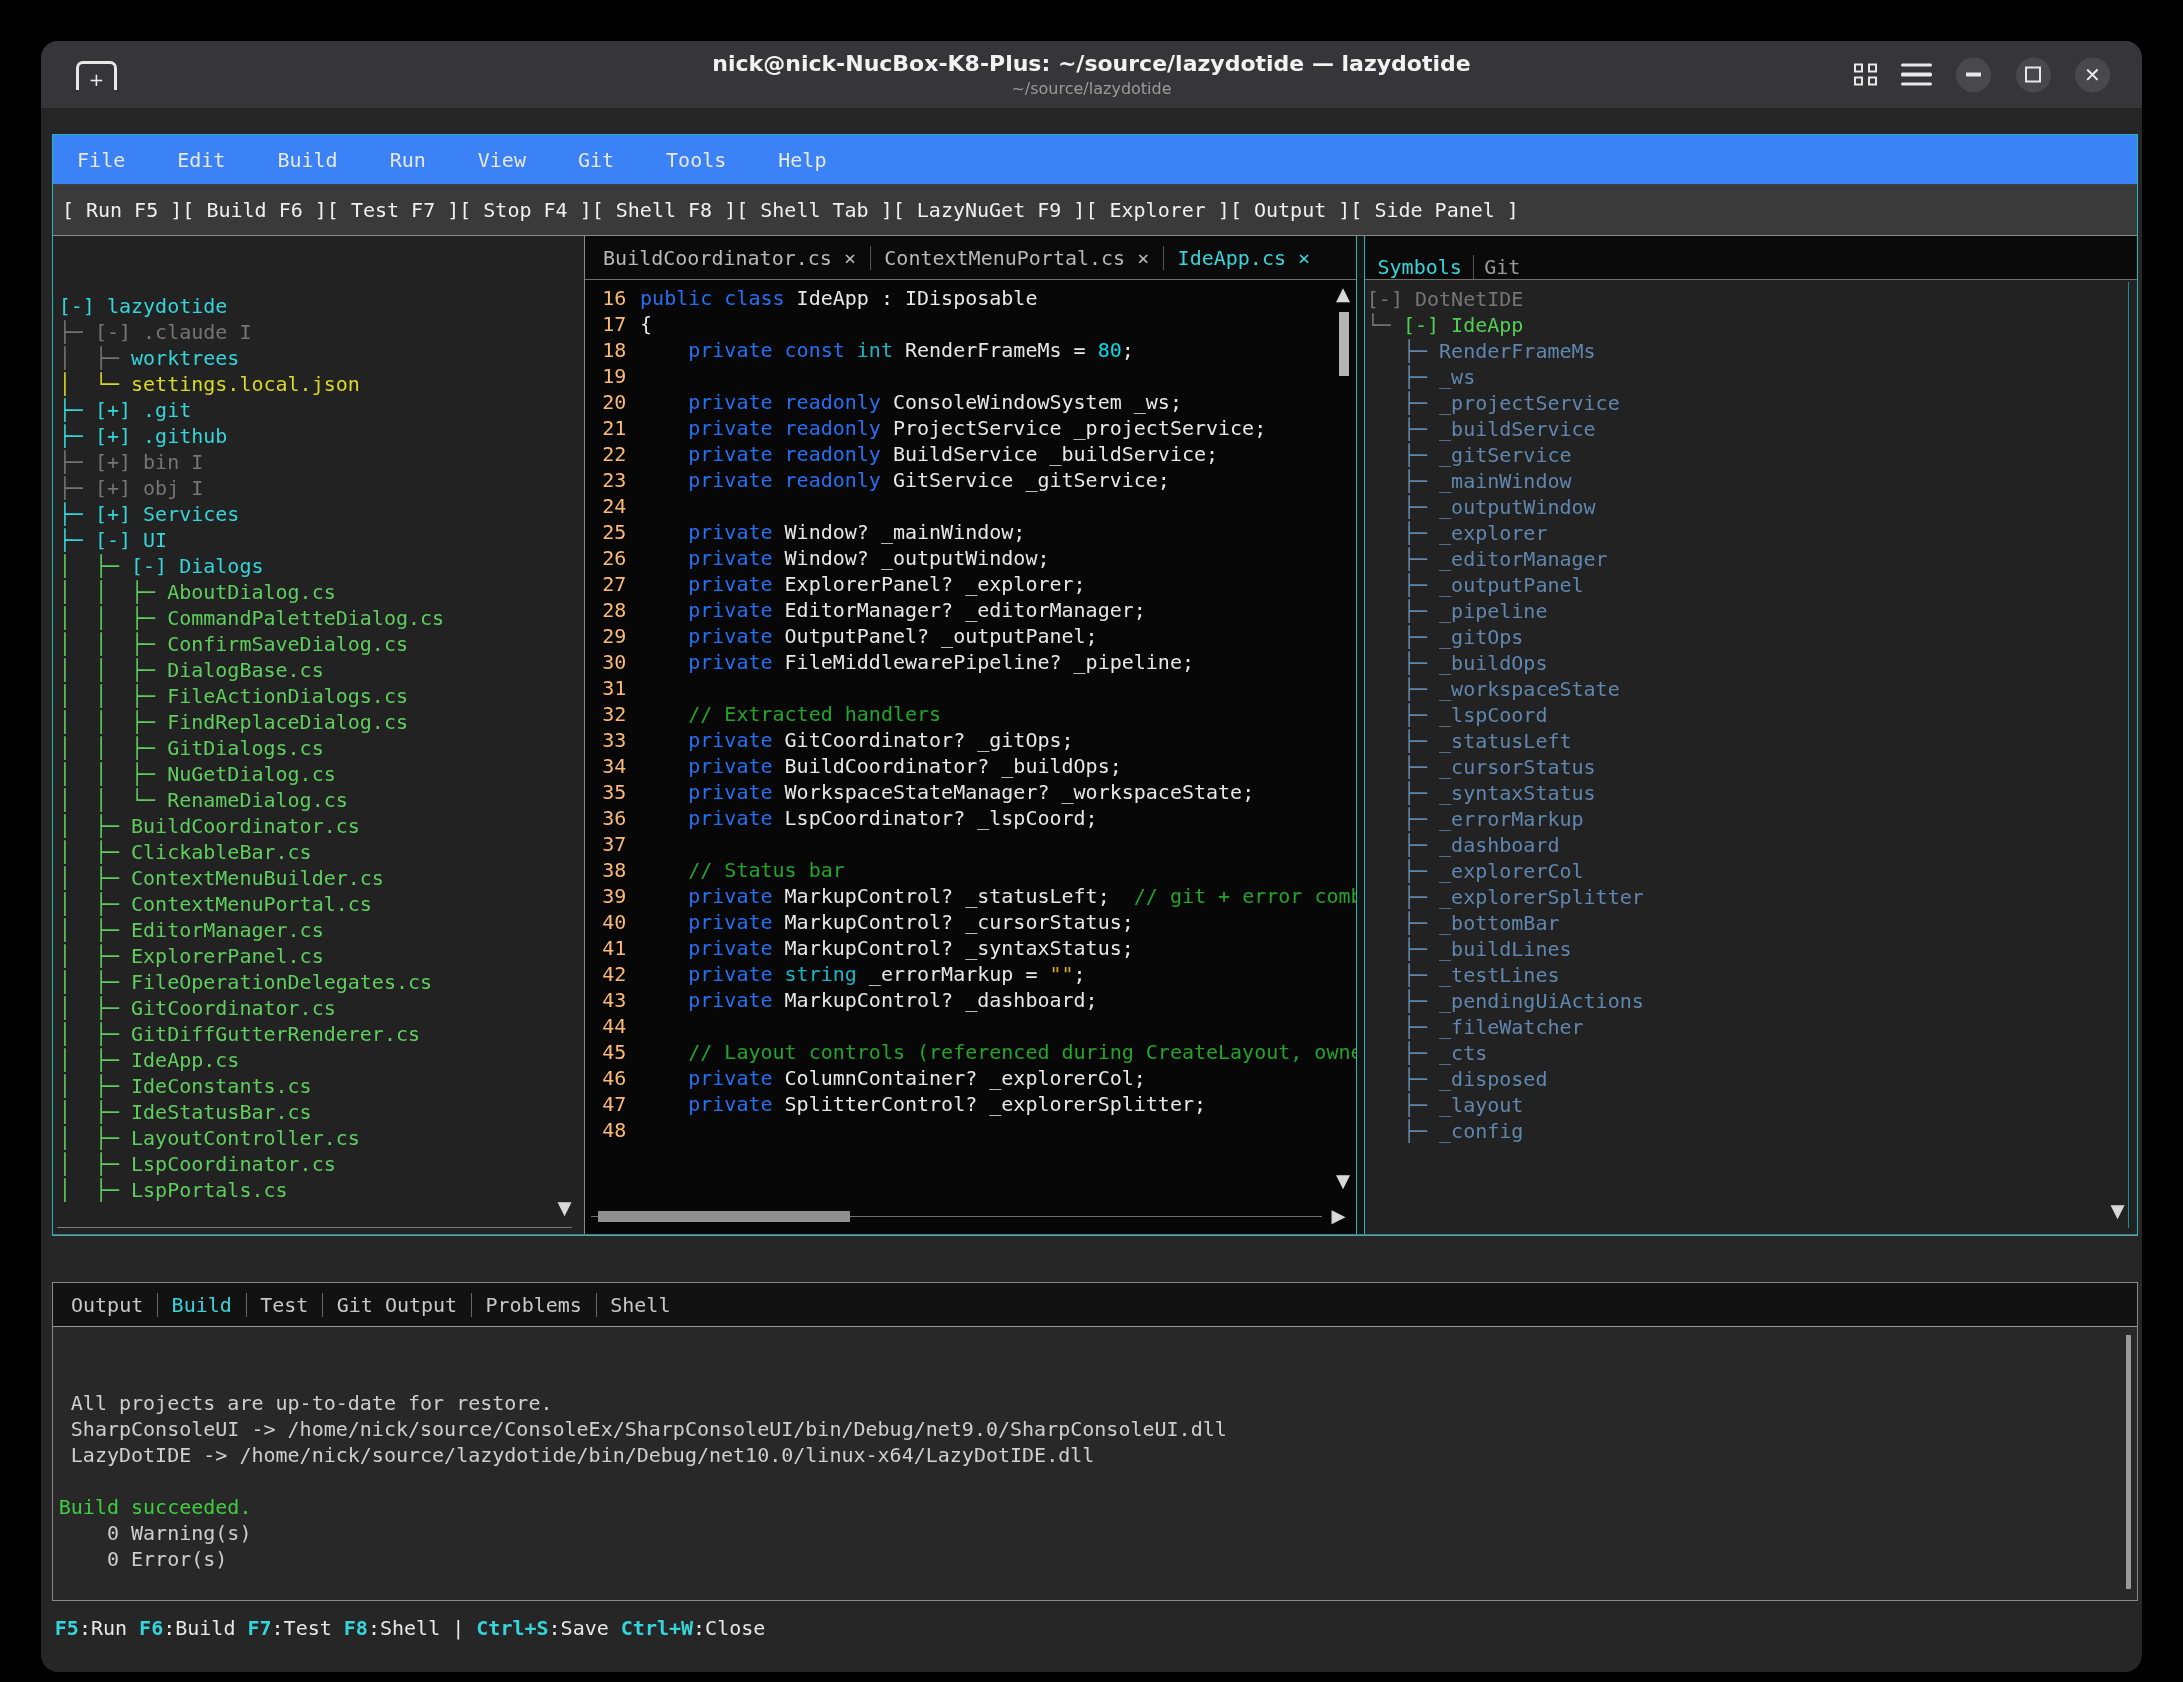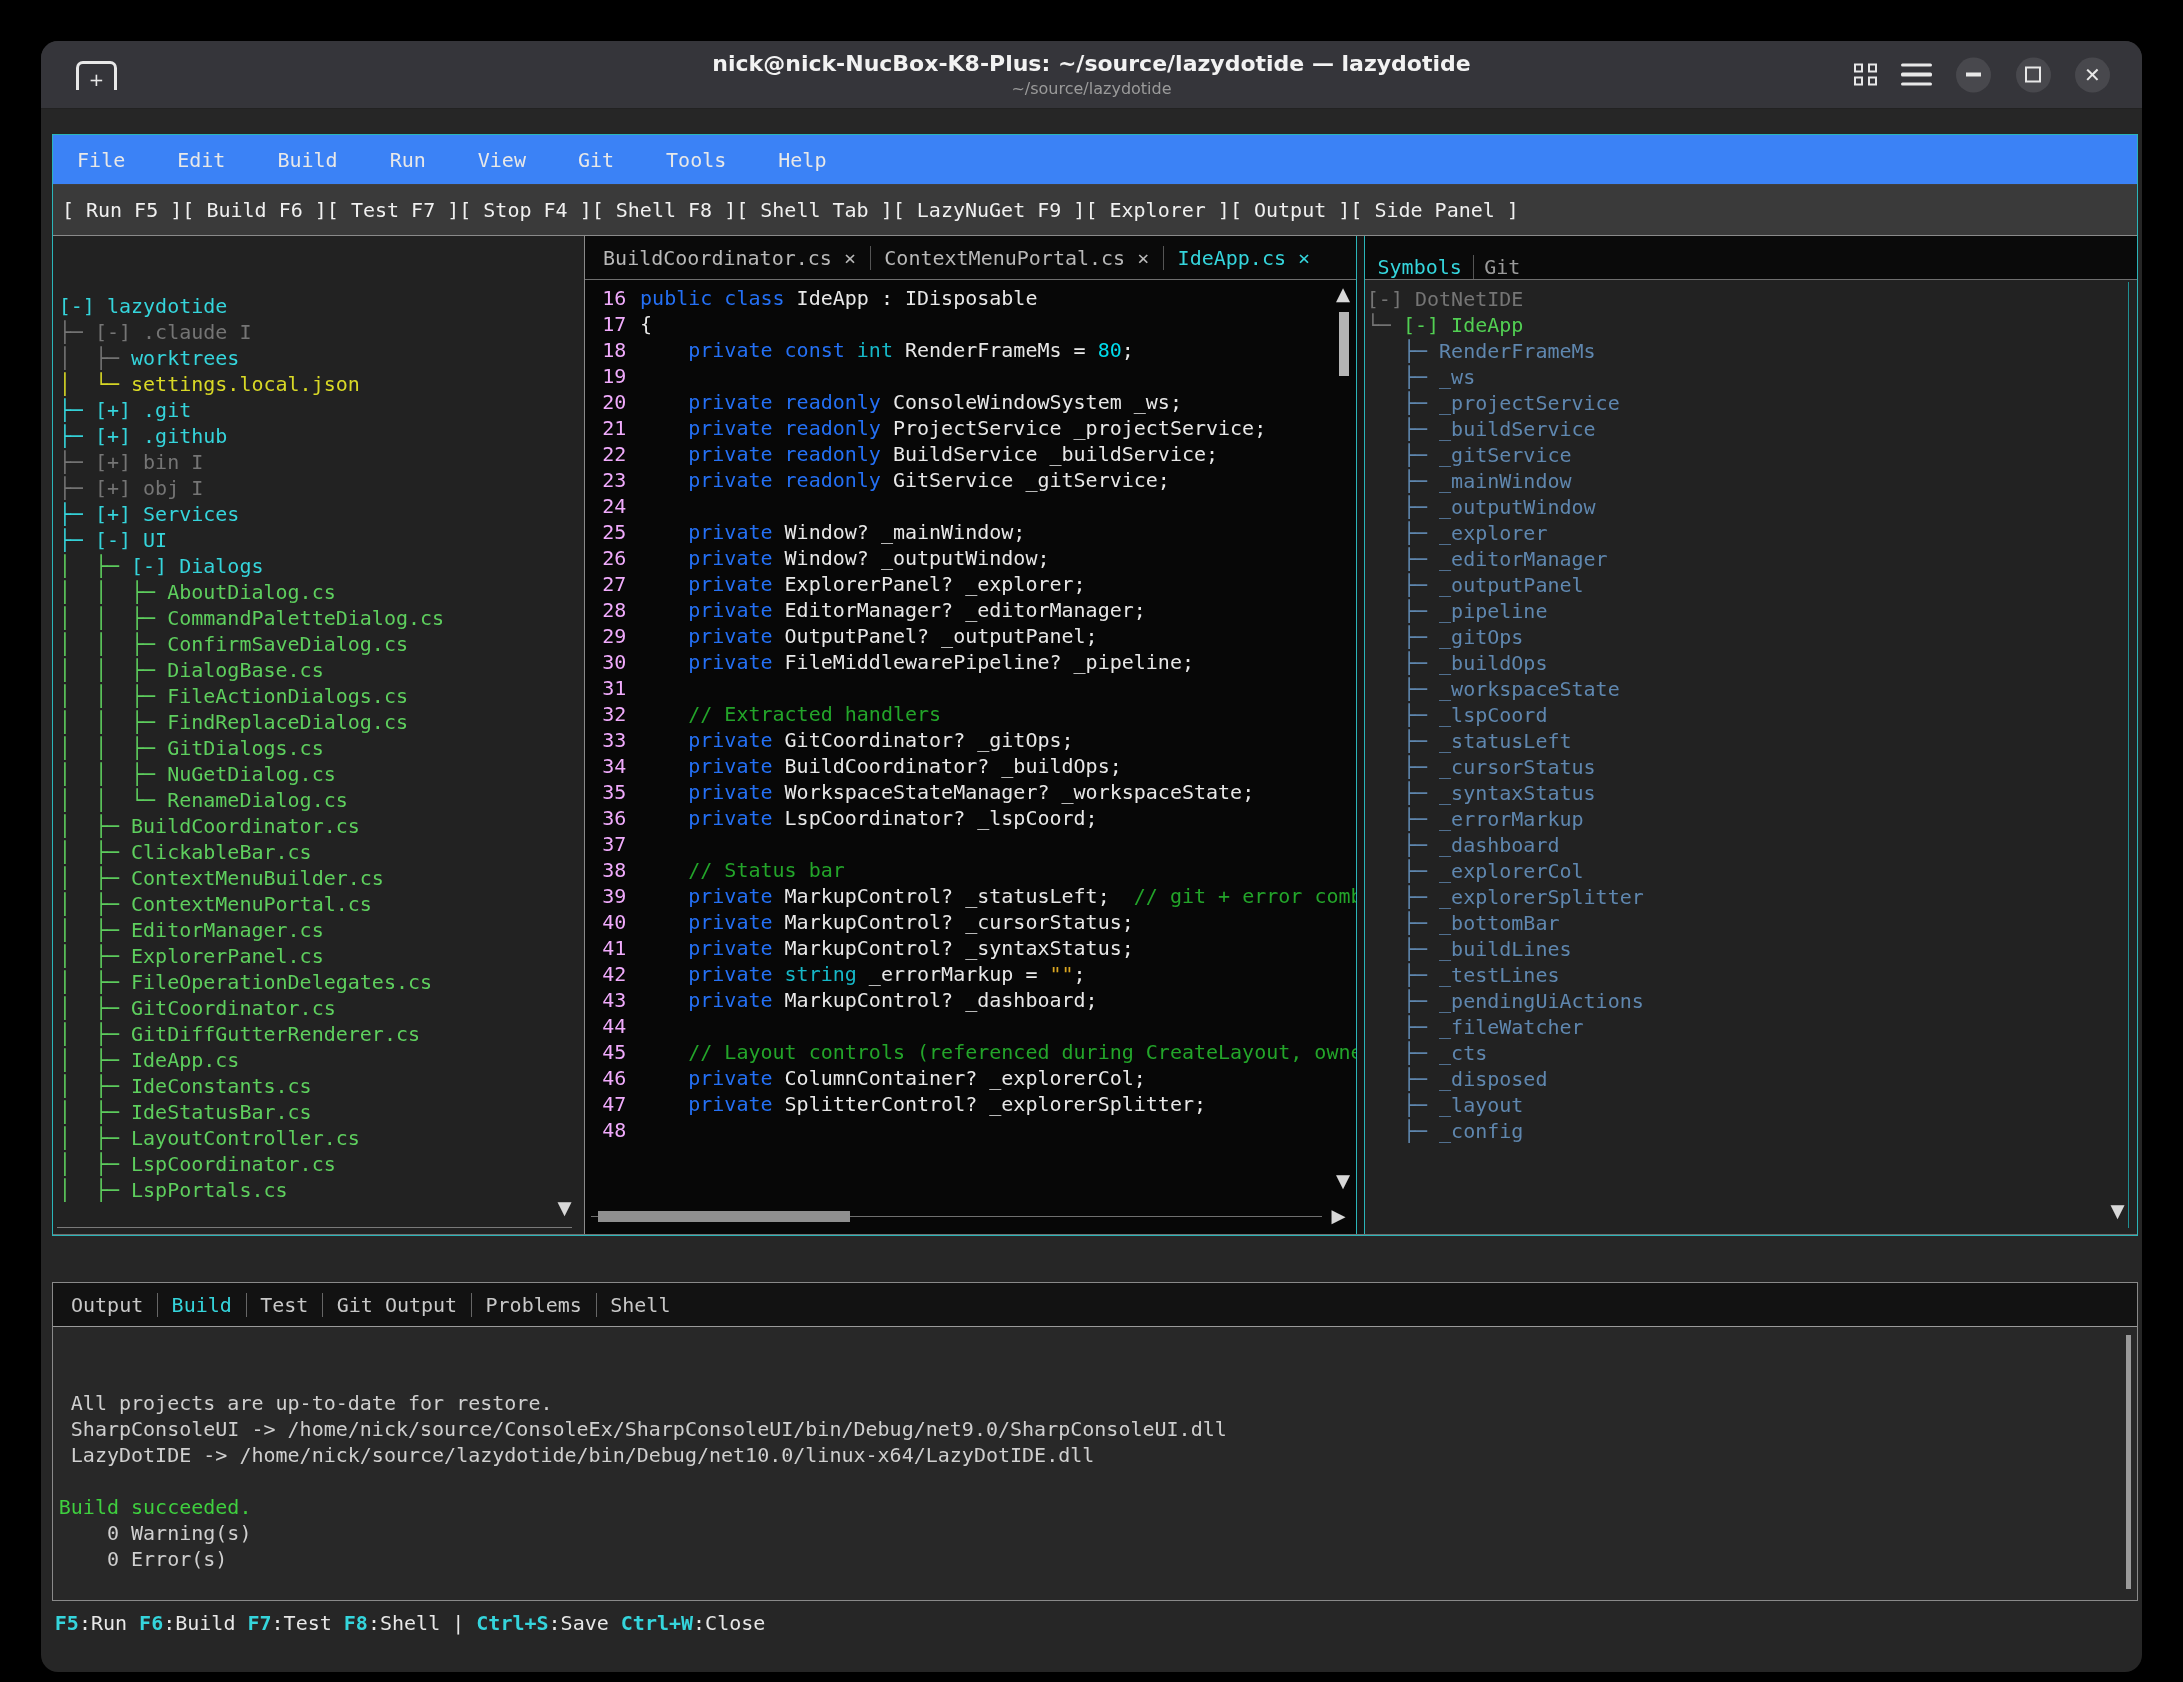--- a/index.html
+++ b/index.html
@@ -48,21 +48,21 @@
   .tree-down{position:absolute;right:12.2px;bottom:17px;}
   
   .editor{flex:1;min-width:0;display:flex;flex-direction:column;background:#070707;position:relative;}
   .edit-tabs{height:43px;flex:0 0 43px;background:#0a0a0a;border-bottom:1.5px solid #6f6f6f;
              display:flex;align-items:center;font-size:20px;color:#b8b8b8;padding-left:4.6px;white-space:pre;}
   .tab{padding:0 13.7px;white-space:pre;}
   .tab + .tab{border-left:1.5px solid #555;}
   .tab.active{color:#35d5dc;}
   .code{flex:1;padding-top:4.6px;font-size:20px;line-height:26px;white-space:pre;overflow:hidden;}
   .code-line{white-space:pre;}
-  .ln{display:inline-block;width:37px;text-align:right;margin-right:13.7px;color:#f0abfc;padding-left:4.6px;}
+  .ln{display:inline-block;width:37px;text-align:right;margin-right:13.7px;color:#fdba74;padding-left:4.6px;}
   .v-up{position:absolute;right:6.1px;top:49px;}
   .v-thumb{position:absolute;right:7.6px;top:76px;width:9.2px;height:64px;background:#b5b5b5;}
   .v-down{position:absolute;right:6.1px;bottom:44px;}
   .h-line{position:absolute;left:6.1px;right:34px;bottom:17px;border-top:1.5px solid #6f6f6f;}
   .h-thumb{position:absolute;left:13.7px;bottom:12.2px;width:252px;height:10.7px;background:#8f8f8f;}
   .h-arrow{position:absolute;right:10.7px;bottom:9.2px;}
   
   .vsplit{width:9.2px;flex:0 0 9.2px;border-left:1.5px solid #2ab5b9;border-right:1.5px solid #2ab5b9;
           background:#141414;box-sizing:border-box;}
   .side{flex:1;min-width:0;display:flex;flex-direction:column;position:relative;overflow:hidden;}
@@ -81,21 +81,21 @@
           border:1.5px solid #8a8a8a;background:#282828;box-sizing:border-box;
           display:flex;flex-direction:column;}
   .bottom-tabs{height:43px;flex:0 0 43px;background:#121212;border-bottom:1.5px solid #9a9a9a;
                display:flex;align-items:center;font-size:20px;color:#c8c8c8;padding-left:4.6px;}
   .bottom-tabs .tab + .tab{border-left:1.5px solid #666;}
   .bottom-body{flex:1;position:relative;padding:10.7px 7.6px 0 6.1px;font-size:20px;line-height:26px;
                white-space:pre;overflow:hidden;}
   .out-row{min-height:26px;}
   .bottom-scroll{position:absolute;right:6.1px;top:7.6px;bottom:10.7px;width:4.6px;background:#9a9a9a;}
   
-  .footer{position:absolute;left:10.7px;top:1570px;height:34px;display:flex;
+  .footer{position:absolute;left:10.7px;top:1570px;height:34px;display:flex;align-items:center;
           font-size:20px;white-space:pre;padding-left:3.1px;}
   
   .row{min-height:26px;white-space:pre;}
   
   .c-cyan{color:#35d5dc;}
   .c-green{color:#5ecf5e;}
   .c-dim{color:#757575;}
   .c-yellow{color:#d9d926;}
   .c-kw{color:#2470f5;}
   .c-type{color:#16b8c8;}

